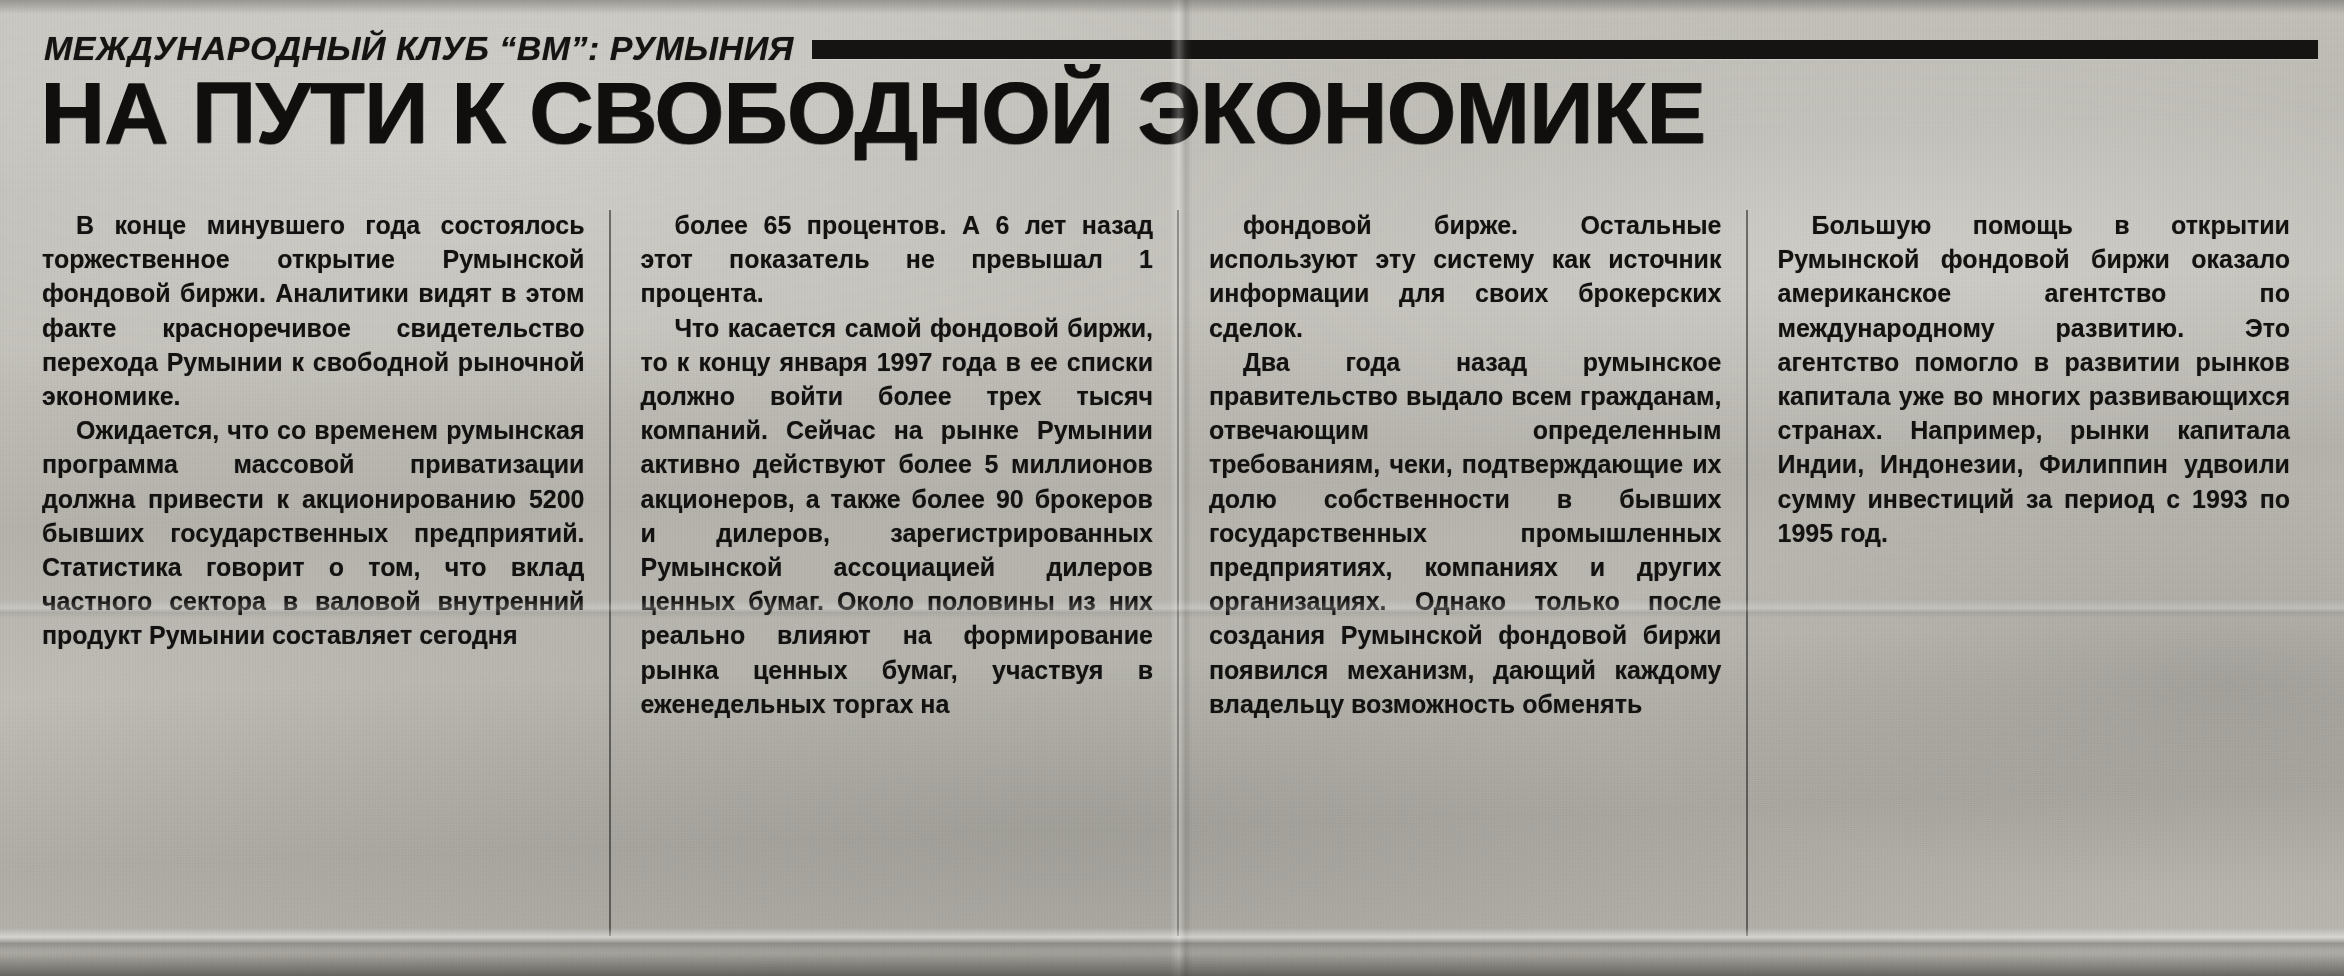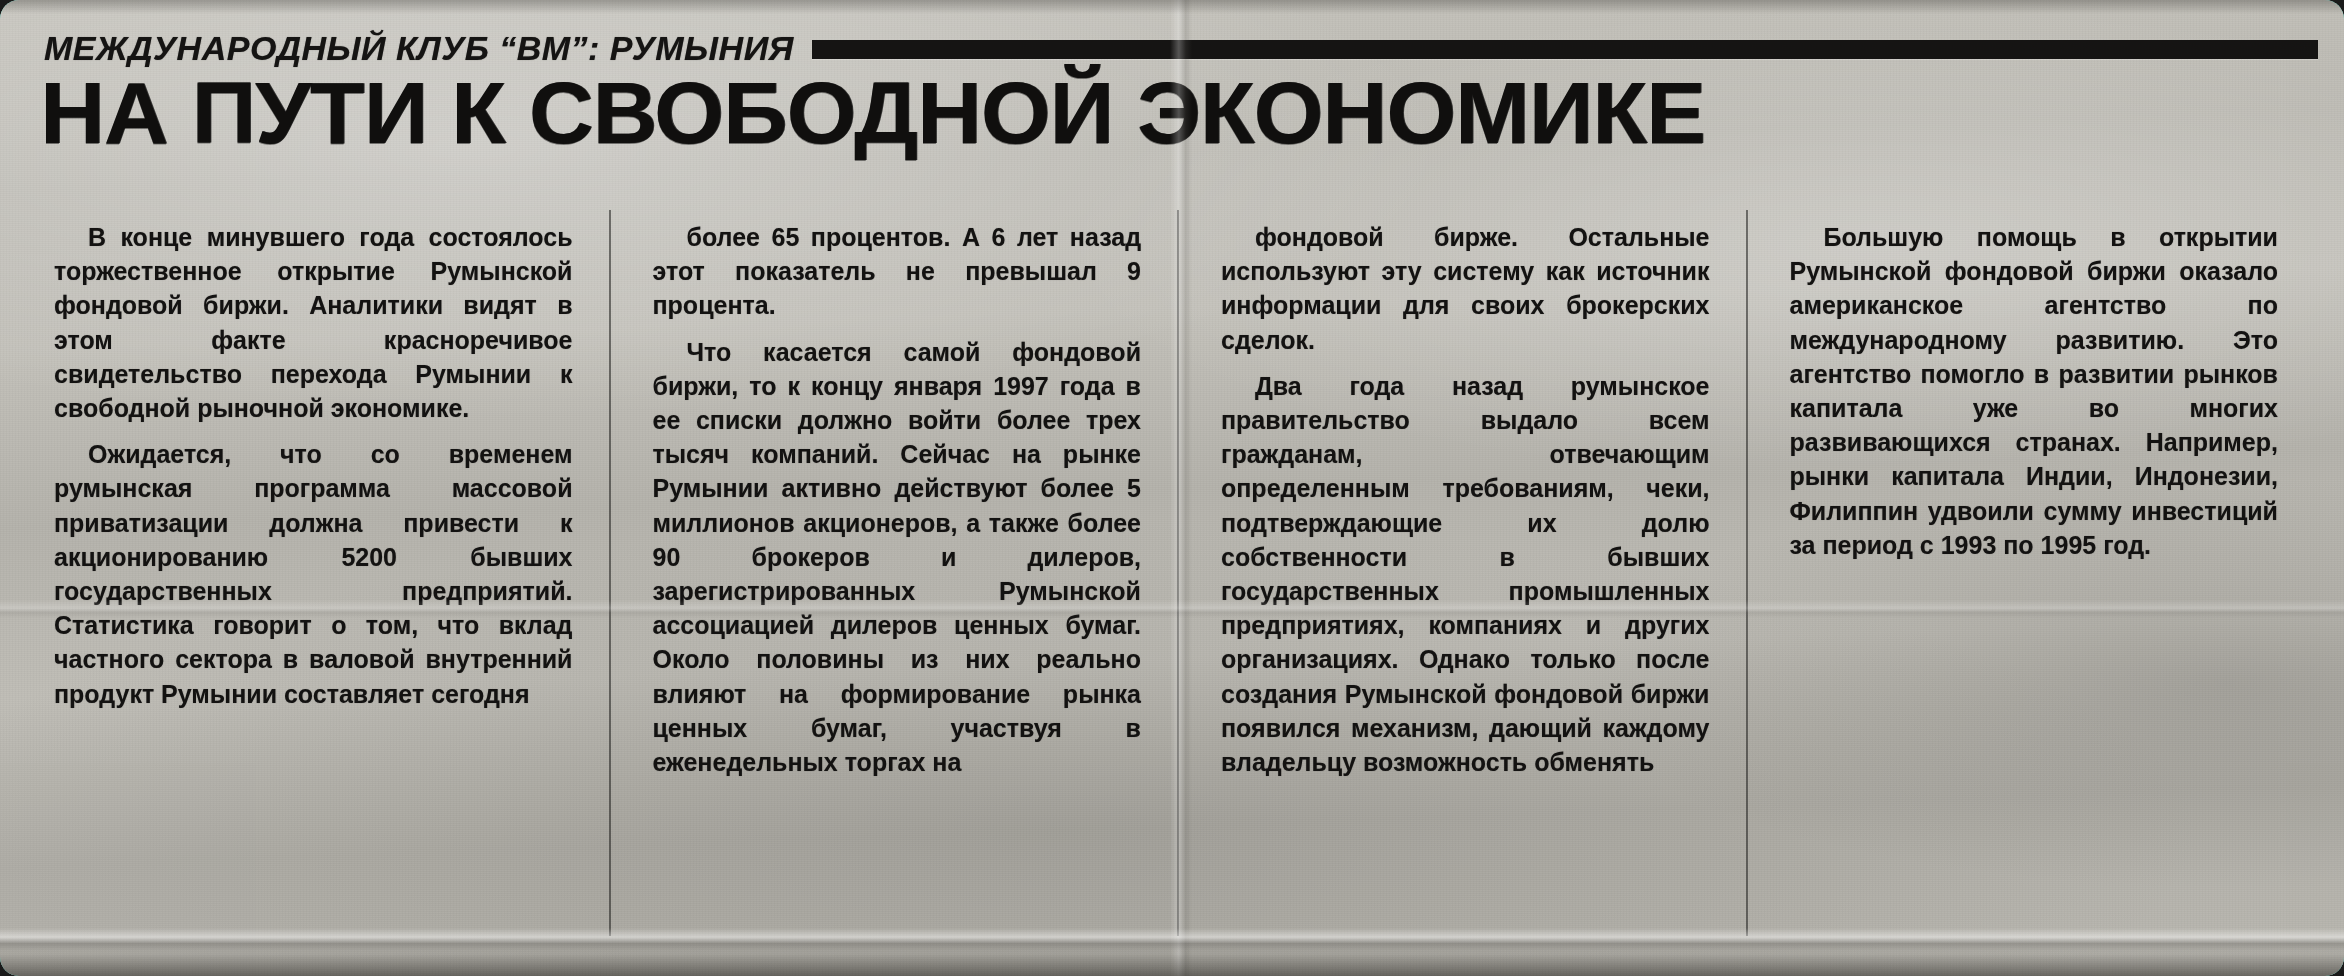--- a/index.html
+++ b/index.html
@@ -7,21 +7,20 @@
     padding: 0;
     background: #1a1a1a;
   }
   .page {
     position: relative;
     width: 2344px;
     height: 976px;
     overflow: hidden;
     background: #5eead4;
     font-family: "Liberation Sans", sans-serif;
-    border-radius: 19px;
   }
   
   .paper {
     position: absolute;
     inset: 0;
     background:
       radial-gradient(ellipse 60% 40% at 20% 15%, rgba(255,255,255,0.30), rgba(255,255,255,0) 70%),
       radial-gradient(ellipse 50% 35% at 80% 25%, rgba(255,255,255,0.22), rgba(255,255,255,0) 70%),
       radial-gradient(ellipse 70% 45% at 45% 85%, rgba(120,118,112,0.28), rgba(120,118,112,0) 70%),
       radial-gradient(ellipse 40% 30% at 95% 70%, rgba(110,108,102,0.30), rgba(110,108,102,0) 70%),
@@ -149,21 +148,21 @@
   .col + .col { padding-left: 30px; }
   .col-rule {
     position: absolute;
     top: 2px;
     bottom: 6px;
     left: -2px;
     width: 2px;
     background: rgba(30,29,27,0.55);
   }
   .col p {
-    margin: 12px;
+    margin: 0;
     font-family: "Liberation Sans", sans-serif;
     font-weight: 700;
     font-size: 25px;
     line-height: 34.2px;
     color: #131211;
     text-align: justify;
     text-justify: inter-word;
     text-indent: 34px;
     hyphens: manual;
     text-shadow: 0 0 1px rgba(20,20,20,0.35);
@@ -207,21 +206,21 @@
 
     <div class="columns">
 
       <div class="col">
         <p>В конце минувшего года состоялось торжественное открытие Румынской фондовой биржи. Аналитики видят в этом факте красноречивое свидетельство перехода Румынии к свободной рыночной экономике.</p>
         <p>Ожидается, что со временем румынская программа массовой приватизации должна привести к акционированию 5200 бывших государственных предприятий. Статистика говорит о том, что вклад частного сектора в валовой внутренний продукт Румынии составляет сегодня</p>
       </div>
 
       <div class="col">
         <div class="col-rule"></div>
-        <p>более 65 процентов. А 6 лет назад этот показатель не превышал 9 процента.</p>
+        <p>более 65 процентов. А 6 лет назад этот показатель не превышал 1 процента.</p>
         <p>Что касается самой фондовой биржи, то к концу января 1997 года в ее списки должно войти более трех тысяч компаний. Сейчас на рынке Румынии активно действуют более 5 миллионов акционеров, а также более 90 брокеров и дилеров, зарегистрированных Румынской ассоциацией дилеров ценных бумаг. Около половины из них реально влияют на формирование рынка ценных бумаг, участвуя в еженедельных торгах на</p>
       </div>
 
       <div class="col">
         <div class="col-rule"></div>
         <p>фондовой бирже. Остальные используют эту систему как источник информации для своих брокерских сделок.</p>
         <p>Два года назад румынское правительство выдало всем гражданам, отвечающим определенным требованиям, чеки, подтверждающие их долю собственности в бывших государственных промышленных предприятиях, компаниях и других организациях. Однако только после создания Румынской фондовой биржи появился механизм, дающий каждому владельцу возможность обменять</p>
       </div>
 
       <div class="col">

